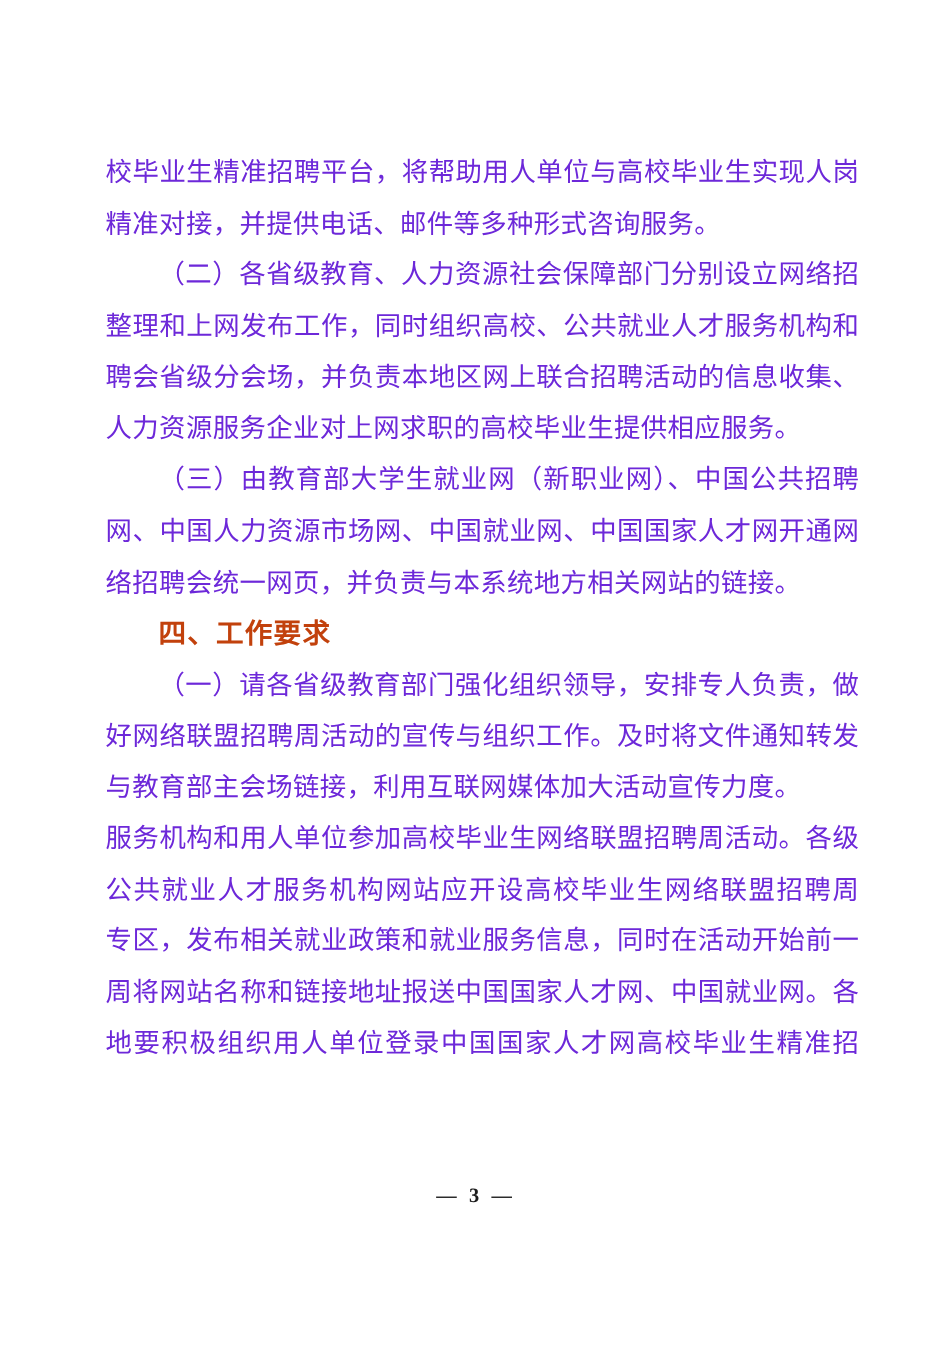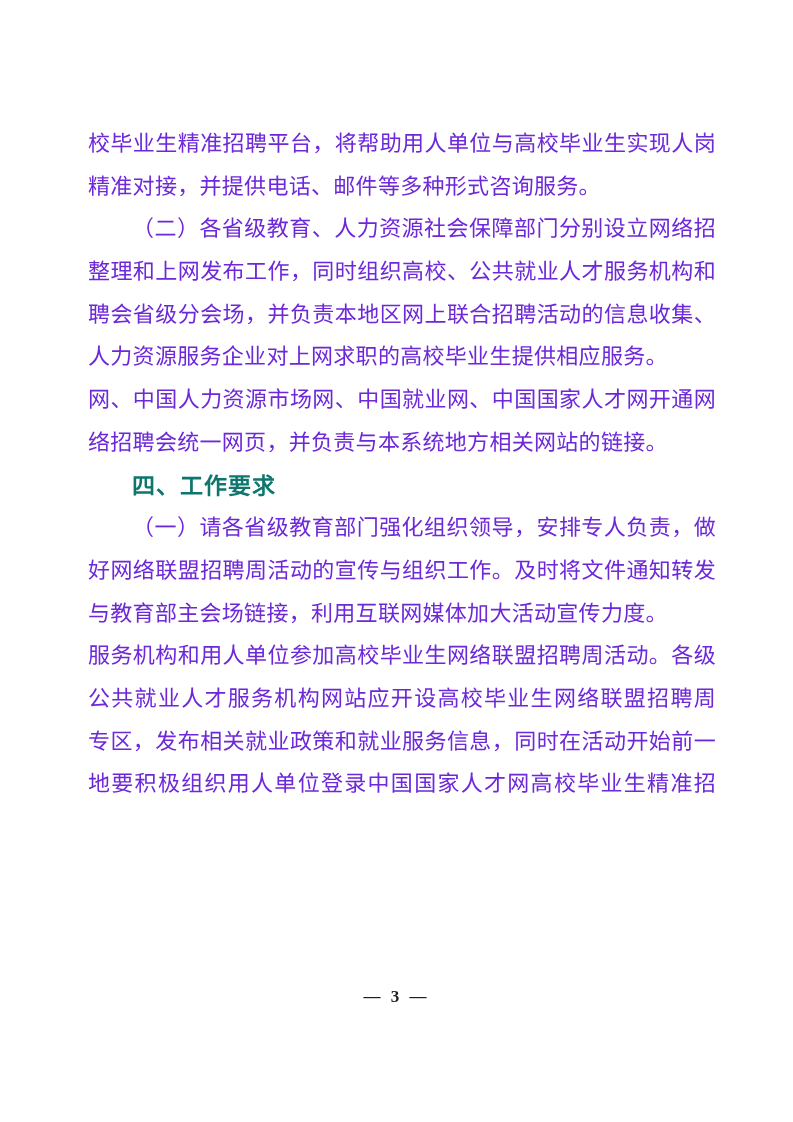--- a/index.html
+++ b/index.html
@@ -30,21 +30,21 @@
   }
   .line.fill {
     white-space: normal;
     text-align-last: justify;
   }
   .line.indent { text-indent: 44px; }
   .line.heading {
     font-family: "Liberation Sans", "DejaVu Sans", sans-serif;
     font-weight: 700;
     font-size: 23px;
-    color: #0f766e;
+    color: #c2410c;
     text-align: left;
     text-align-last: left;
     letter-spacing: 1px;
   }
   .page-footer {
     position: absolute;
     left: 0; top: 985px; width: 100%;
     text-align: center;
     font-size: 17px;
     line-height: 24px;
@@ -58,29 +58,31 @@
 
 <div class="page">
 
   <main class="text-block" id="lines-host">
       <div class="line fill">校毕业生精准招聘平台，将帮助用人单位与高校毕业生实现人岗</div>
       <div class="line">精准对接，并提供电话、邮件等多种形式咨询服务。</div>
       <div class="line indent fill">（二）各省级教育、人力资源社会保障部门分别设立网络招</div>
       <div class="line fill">整理和上网发布工作，同时组织高校、公共就业人才服务机构和</div>
       <div class="line fill">聘会省级分会场，并负责本地区网上联合招聘活动的信息收集、</div>
       <div class="line">人力资源服务企业对上网求职的高校毕业生提供相应服务。</div>
+      <div class="line indent fill">（三）由教育部大学生就业网（新职业网）、中国公共招聘</div>
       <div class="line fill">网、中国人力资源市场网、中国就业网、中国国家人才网开通网</div>
       <div class="line">络招聘会统一网页，并负责与本系统地方相关网站的链接。</div>
       <div class="line heading indent">四、工作要求</div>
       <div class="line indent fill">（一）请各省级教育部门强化组织领导，安排专人负责，做</div>
       <div class="line fill">好网络联盟招聘周活动的宣传与组织工作。及时将文件通知转发</div>
       <div class="line">与教育部主会场链接，利用互联网媒体加大活动宣传力度。</div>
       <div class="line fill">服务机构和用人单位参加高校毕业生网络联盟招聘周活动。各级</div>
       <div class="line fill">公共就业人才服务机构网站应开设高校毕业生网络联盟招聘周</div>
       <div class="line fill">专区，发布相关就业政策和就业服务信息，同时在活动开始前一</div>
+      <div class="line fill">周将网站名称和链接地址报送中国国家人才网、中国就业网。各</div>
       <div class="line fill">地要积极组织用人单位登录中国国家人才网高校毕业生精准招</div>
     </main>
 
   <footer class="page-footer">
     <span>— 3 —</span>
   </footer>
 
 </div>
 
 </body></html>

